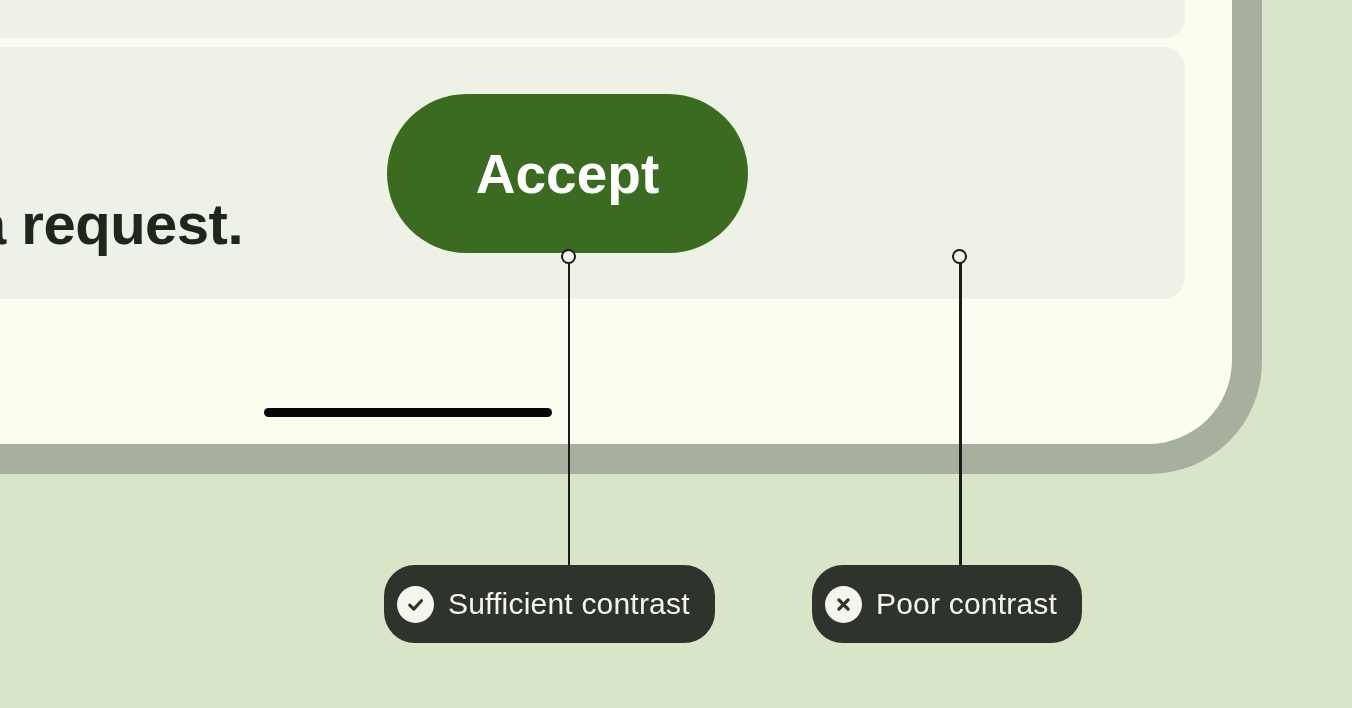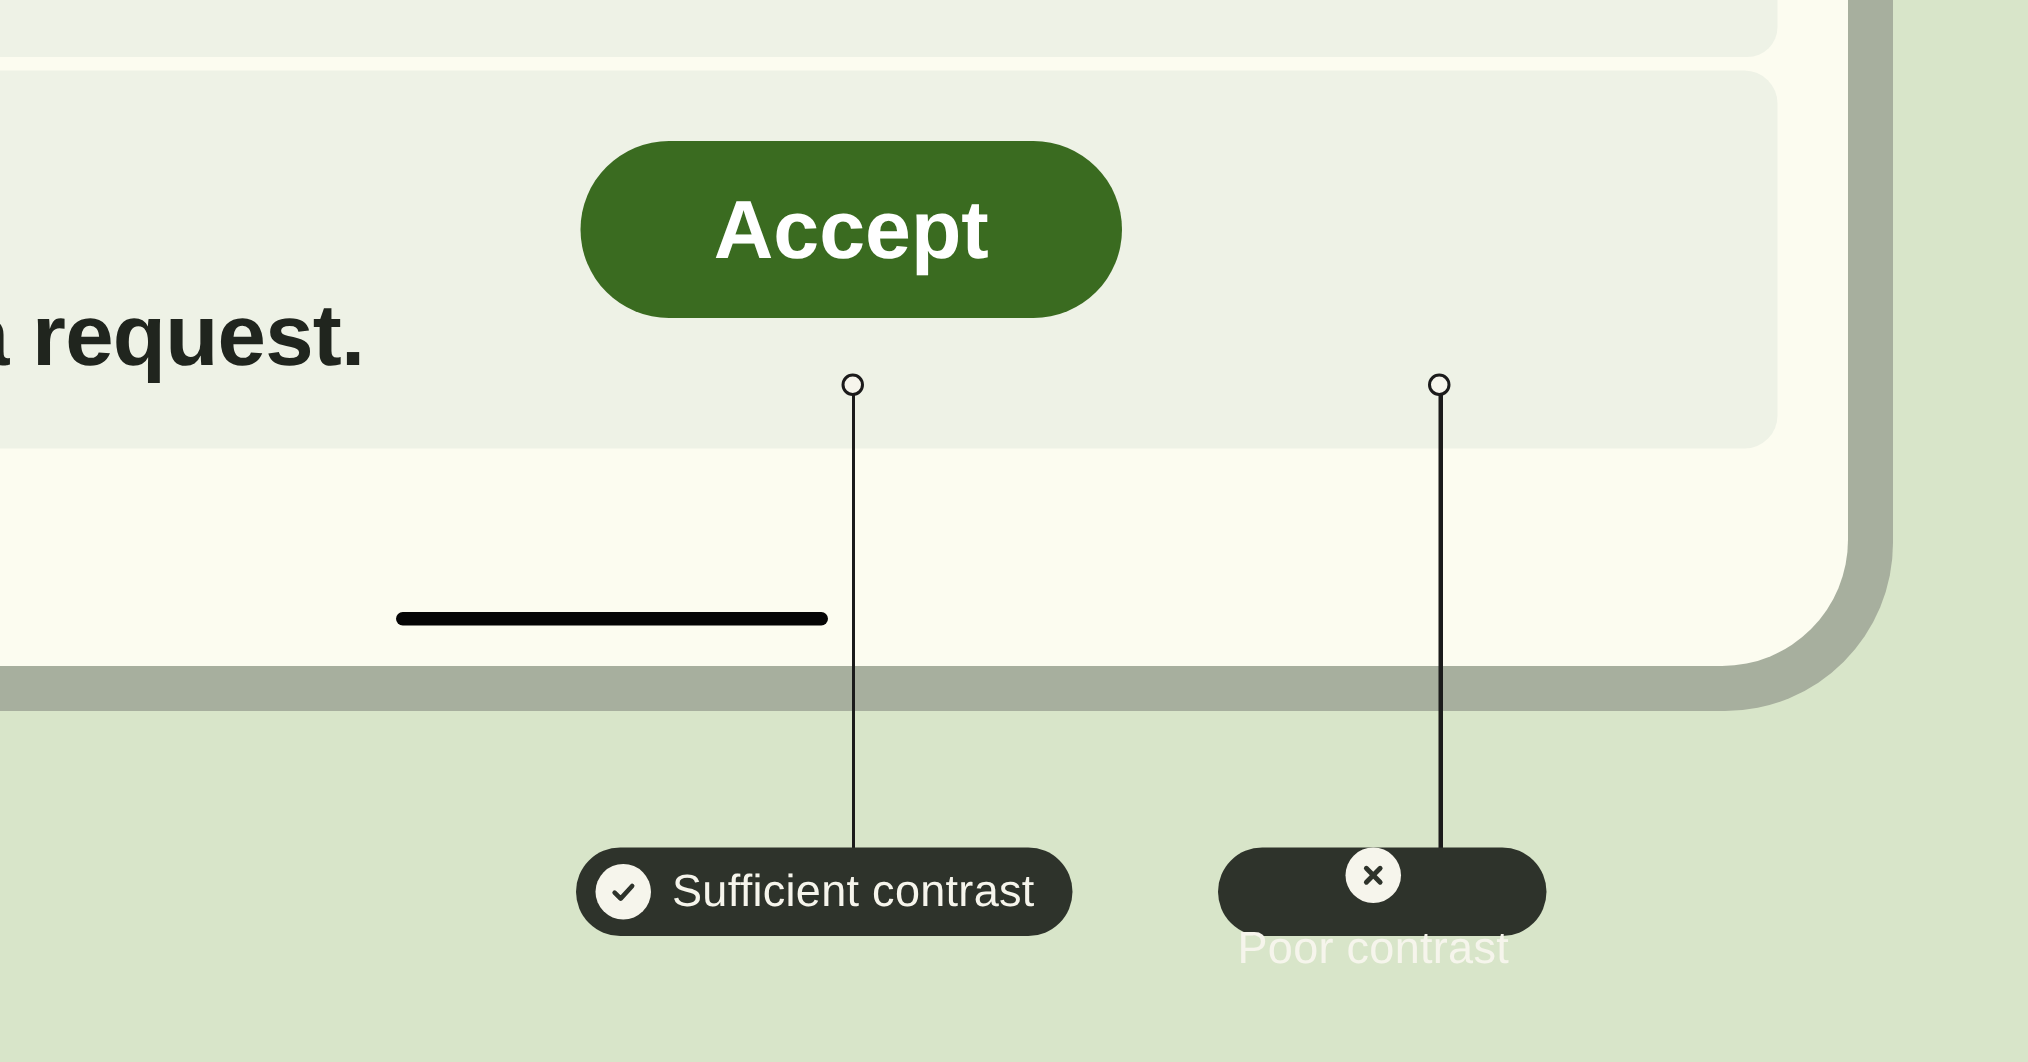--- a/index.html
+++ b/index.html
@@ -48,21 +48,21 @@
     line-height: 60px;
     font-weight: 700;
     letter-spacing: -0.5px;
     color: var(--message-fg, #20251e);
     white-space: nowrap;
   }
 
   .pill-btn {
     position: absolute;
     top: 94px;
-    height: 118px;
+    height: 159px;
     border: none;
     border-radius: 80px;
     font-family: inherit;
     font-size: 55px;
     font-weight: 600;
     letter-spacing: 0px;
     cursor: pointer;
     display: flex;
     align-items: center;
     justify-content: center;
@@ -105,32 +105,32 @@
     border-radius: 50%;
     background: var(--icon-circle-bg, #f6f5ec);
   }
   .dot-accept { left: 560.5px; }
   .dot-ignore { left: 952px; }
 
   
   .callout {
     position: absolute;
     top: 565px;
-    height: 59px;
+    height: 78px;
     border-radius: 31px;
     background: var(--callout-bg, #2e332b);
     color: var(--callout-fg, #f6f5ec);
     display: inline-flex;
     align-items: center;
     gap: 14px;
     padding: 0 25px 0 13px;
     box-sizing: border-box;
   }
   .callout-sufficient { left: 384px; }
-  .callout-poor { left: 812px; flex-direction: column; }
+  .callout-poor { left: 812px; }
   .callout .icon-circle {
     width: 37px; height: 37px;
     flex: 0 0 37px;
     border-radius: 50%;
     background: var(--icon-circle-bg, #f6f5ec);
     color: var(--icon-glyph, #2e332b);
     display: flex;
     align-items: center;
     justify-content: center;
   }

